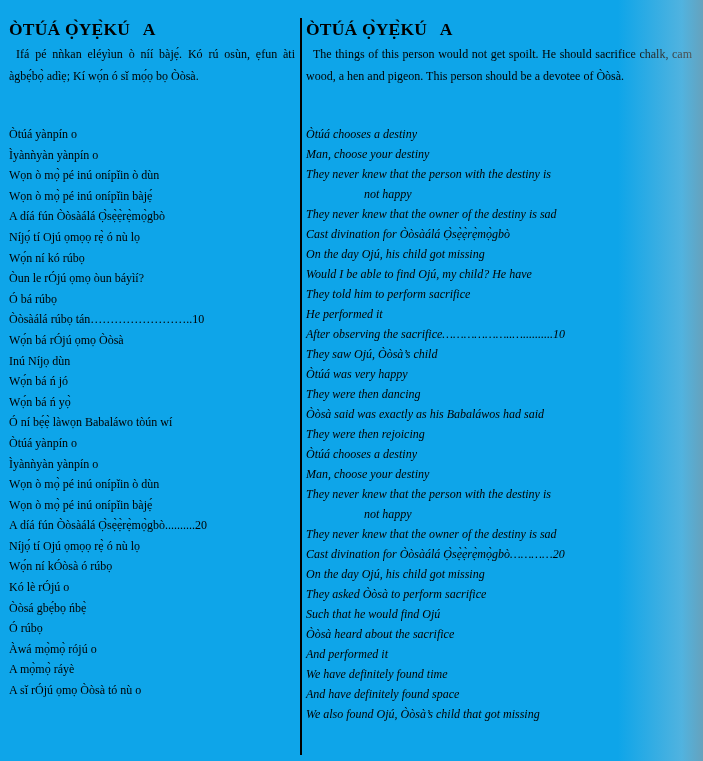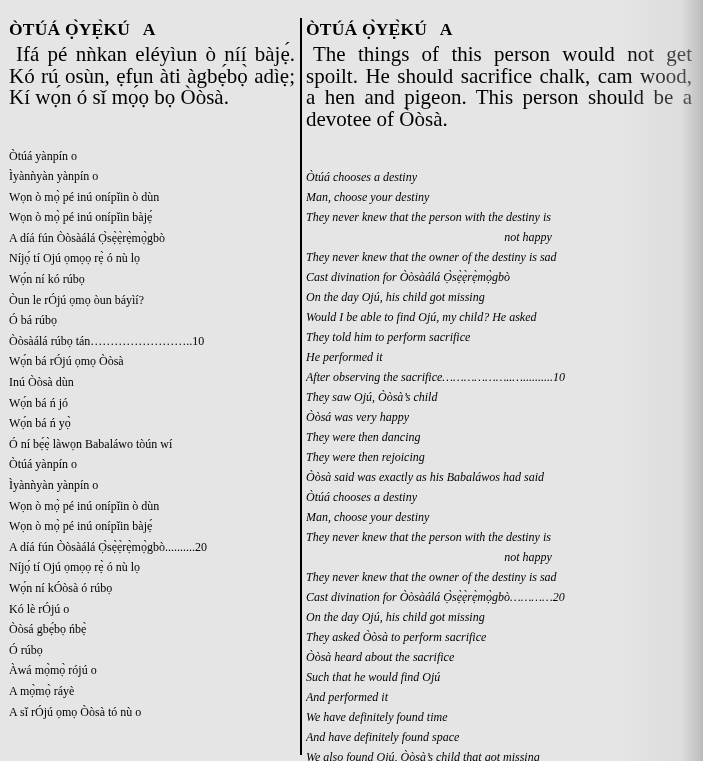--- a/index.html
+++ b/index.html
@@ -4,21 +4,21 @@
 <style>
   html, body {
     margin: 0;
     padding: 0;
     background: #ffffff;
   }
   .page {
     position: relative;
     width: 703px;
     height: 761px;
-    background: #e5e5e5;
+    background: #0ea5e9;
     font-family: "Liberation Serif", "DejaVu Serif", serif;
     color: #000000;
     overflow: hidden;
   }
   .divider {
     position: absolute;
     left: 300px;
     top: 18px;
     width: 2px;
     height: 737px;
@@ -33,33 +33,33 @@
   .col-title {
     margin: 0 0 3px 0;
     font-size: 17.5px;
     font-weight: bold;
     white-space: pre;
     letter-spacing: 0.2px;
     line-height: 23px;
   }
   .intro {
     margin: 0;
-    font-size: 21px;
+    font-size: 12px;
     line-height: 21.5px;
     text-align: justify;
     text-indent: 7px;
   }
   .verse {
     margin-top: 37px;
     font-size: 12px;
   }
   .col-left  .verse { line-height: 20.6px; }
   .col-right .verse { line-height: 20px; font-style: italic; }
   .line { white-space: nowrap; }
-  .line.cont { padding-left: 58px; text-align: center; }
+  .line.cont { padding-left: 58px; }
   .page-edge {
     position: absolute;
     top: 0;
     right: 0;
     width: 85px;
     height: 100%;
     background: linear-gradient(to right,
       rgba(255,255,255,0) 0%,
       rgba(205,205,205,0.35) 75%,
       rgba(160,160,160,0.6) 100%);
@@ -79,21 +79,21 @@
         <div class="line">Ìyànǹyàn yànpín o</div>
         <div class="line">Wọn ò mọ̀ pé inú onípǐin ò dùn</div>
         <div class="line">Wọn ò mọ̀ pé inú onípǐin bàjẹ́</div>
         <div class="line">A díá fún Òòsàálá Ọ̀sẹ̀ẹ̀rẹ̀mọ̀gbò</div>
         <div class="line">Níjọ́ tí Ojú ọmọọ rẹ̀ ó nù lọ</div>
         <div class="line">Wọ́n ní kó rúbọ</div>
         <div class="line">Òun le rÓjú ọmọ òun báyìí?</div>
         <div class="line">Ó bá rúbọ</div>
         <div class="line">Òòsàálá rúbọ tán……………………..10</div>
         <div class="line">Wọ́n bá rÓjú ọmọ Òòsà</div>
-        <div class="line">Inú Òòsà dùn</div>
+        <div class="line">Inú Níjọ dùn</div>
         <div class="line">Wọ́n bá ń jó</div>
         <div class="line">Wọ́n bá ń yọ̀</div>
         <div class="line">Ó ní bẹ́ẹ̀ làwọn Babaláwo tòún wí</div>
         <div class="line">Òtúá yànpín o</div>
         <div class="line">Ìyànǹyàn yànpín o</div>
         <div class="line">Wọn ò mọ̀ pé inú onípǐin ò dùn</div>
         <div class="line">Wọn ò mọ̀ pé inú onípǐin bàjẹ́</div>
         <div class="line">A díá fún Òòsàálá Ọ̀sẹ̀ẹ̀rẹ̀mọ̀gbò..........20</div>
         <div class="line">Níjọ́ tí Ojú ọmọọ rẹ̀ ó nù lọ</div>
         <div class="line">Wọ́n ní kÓòsà ó rúbọ</div>
@@ -112,39 +112,39 @@
     <h1 class="col-title">ÒTÚÁ Ọ̀YẸ̀KÚ   A</h1>
     <p class="intro">The things of this person would not get spoilt. He should sacrifice chalk, cam wood, a hen and pigeon. This person should be a devotee of Òòsà.</p>
     <div class="verse">
         <div class="line">Òtúá chooses a destiny</div>
         <div class="line">Man, choose your destiny</div>
         <div class="line">They never knew that the person with the destiny is</div>
         <div class="line cont">not happy</div>
         <div class="line">They never knew that the owner of the destiny is sad</div>
         <div class="line">Cast divination for Òòsàálá Ọ̀sẹ̀ẹ̀rẹ̀mọ̀gbò</div>
         <div class="line">On the day Ojú, his child got missing</div>
-        <div class="line">Would I be able to find Ojú, my child? He asked</div>
+        <div class="line">Would I be able to find Ojú, my child? He have</div>
         <div class="line">They told him to perform sacrifice</div>
         <div class="line">He performed it</div>
         <div class="line">After observing the sacrifice………………..…..........10</div>
         <div class="line">They saw Ojú, Òòsà’s child</div>
-        <div class="line">Òòsá was very happy</div>
+        <div class="line">Òtúá was very happy</div>
         <div class="line">They were then dancing</div>
+        <div class="line">Òòsà said was exactly as his Babaláwos had said</div>
         <div class="line">They were then rejoicing</div>
-        <div class="line">Òòsà said was exactly as his Babaláwos had said</div>
         <div class="line">Òtúá chooses a destiny</div>
         <div class="line">Man, choose your destiny</div>
         <div class="line">They never knew that the person with the destiny is</div>
         <div class="line cont">not happy</div>
         <div class="line">They never knew that the owner of the destiny is sad</div>
         <div class="line">Cast divination for Òòsàálá Ọ̀sẹ̀ẹ̀rẹ̀mọ̀gbò…………20</div>
         <div class="line">On the day Ojú, his child got missing</div>
         <div class="line">They asked Òòsà to perform sacrifice</div>
+        <div class="line">Such that he would find Ojú</div>
         <div class="line">Òòsà heard about the sacrifice</div>
-        <div class="line">Such that he would find Ojú</div>
         <div class="line">And performed it</div>
         <div class="line">We have definitely found time</div>
         <div class="line">And have definitely found space</div>
         <div class="line">We also found Ojú, Òòsà’s child that got missing</div>
       </div>
   </div>
 
   <div class="page-edge"></div>
 
 </div>

